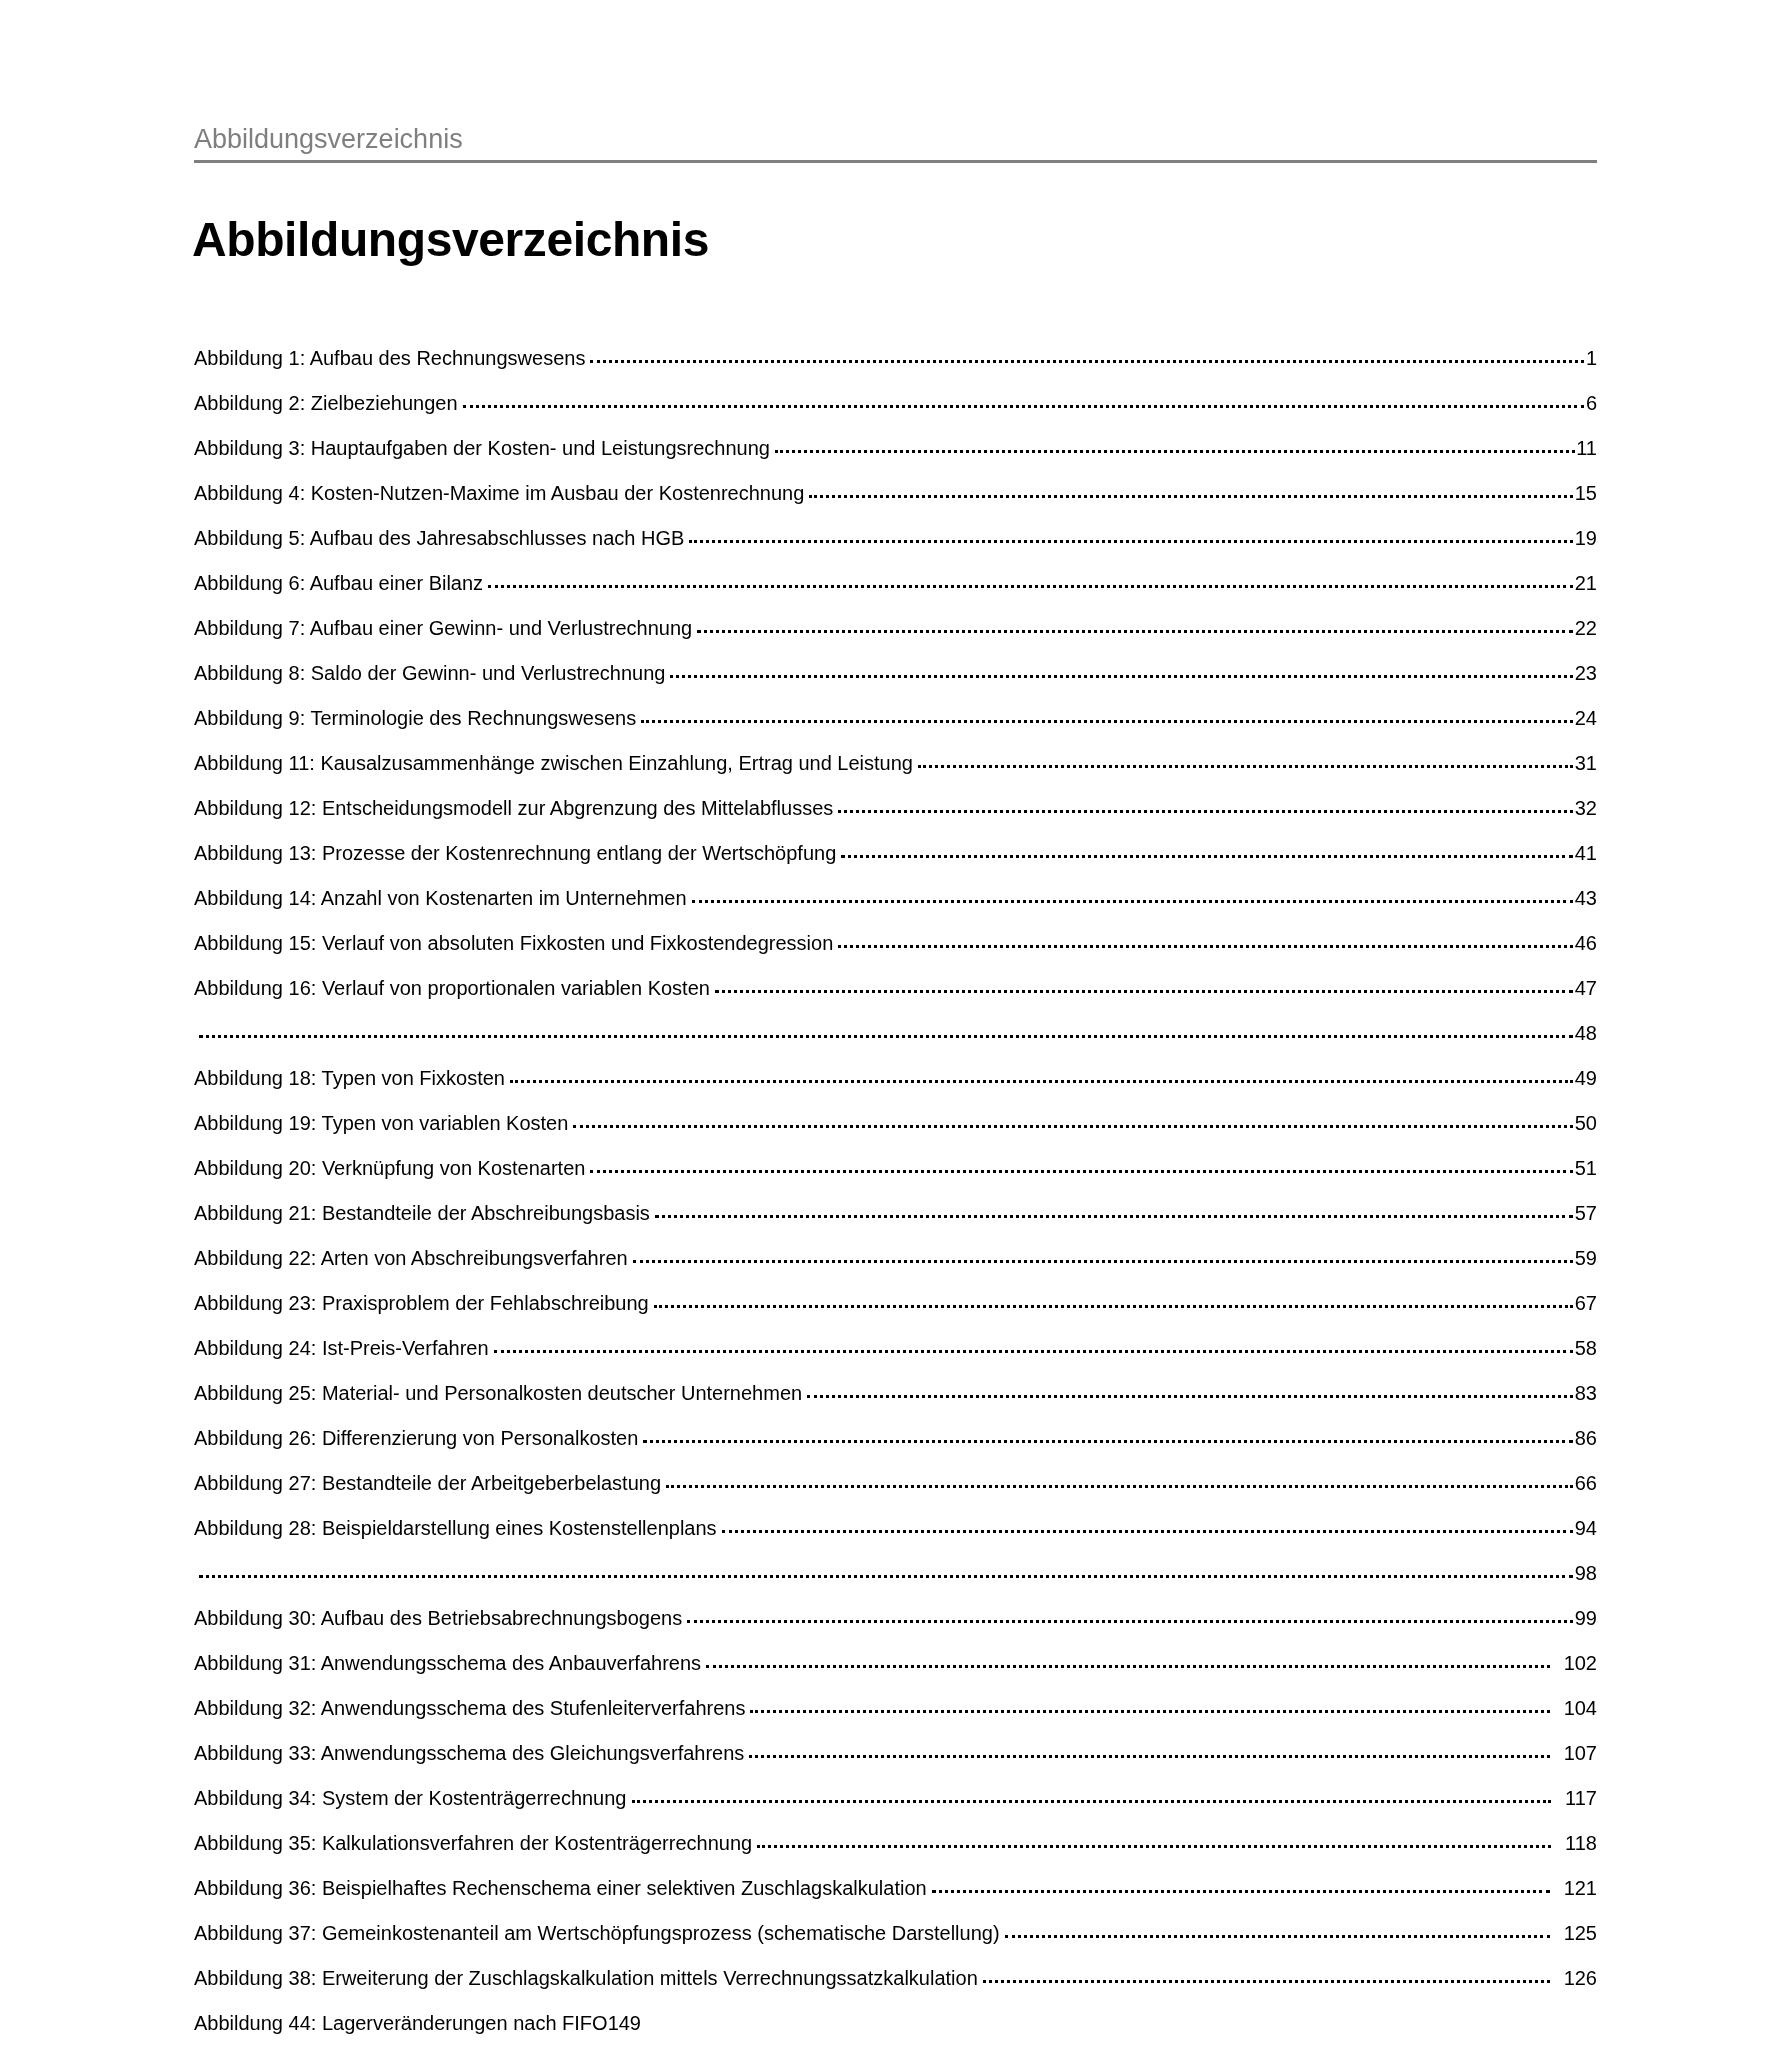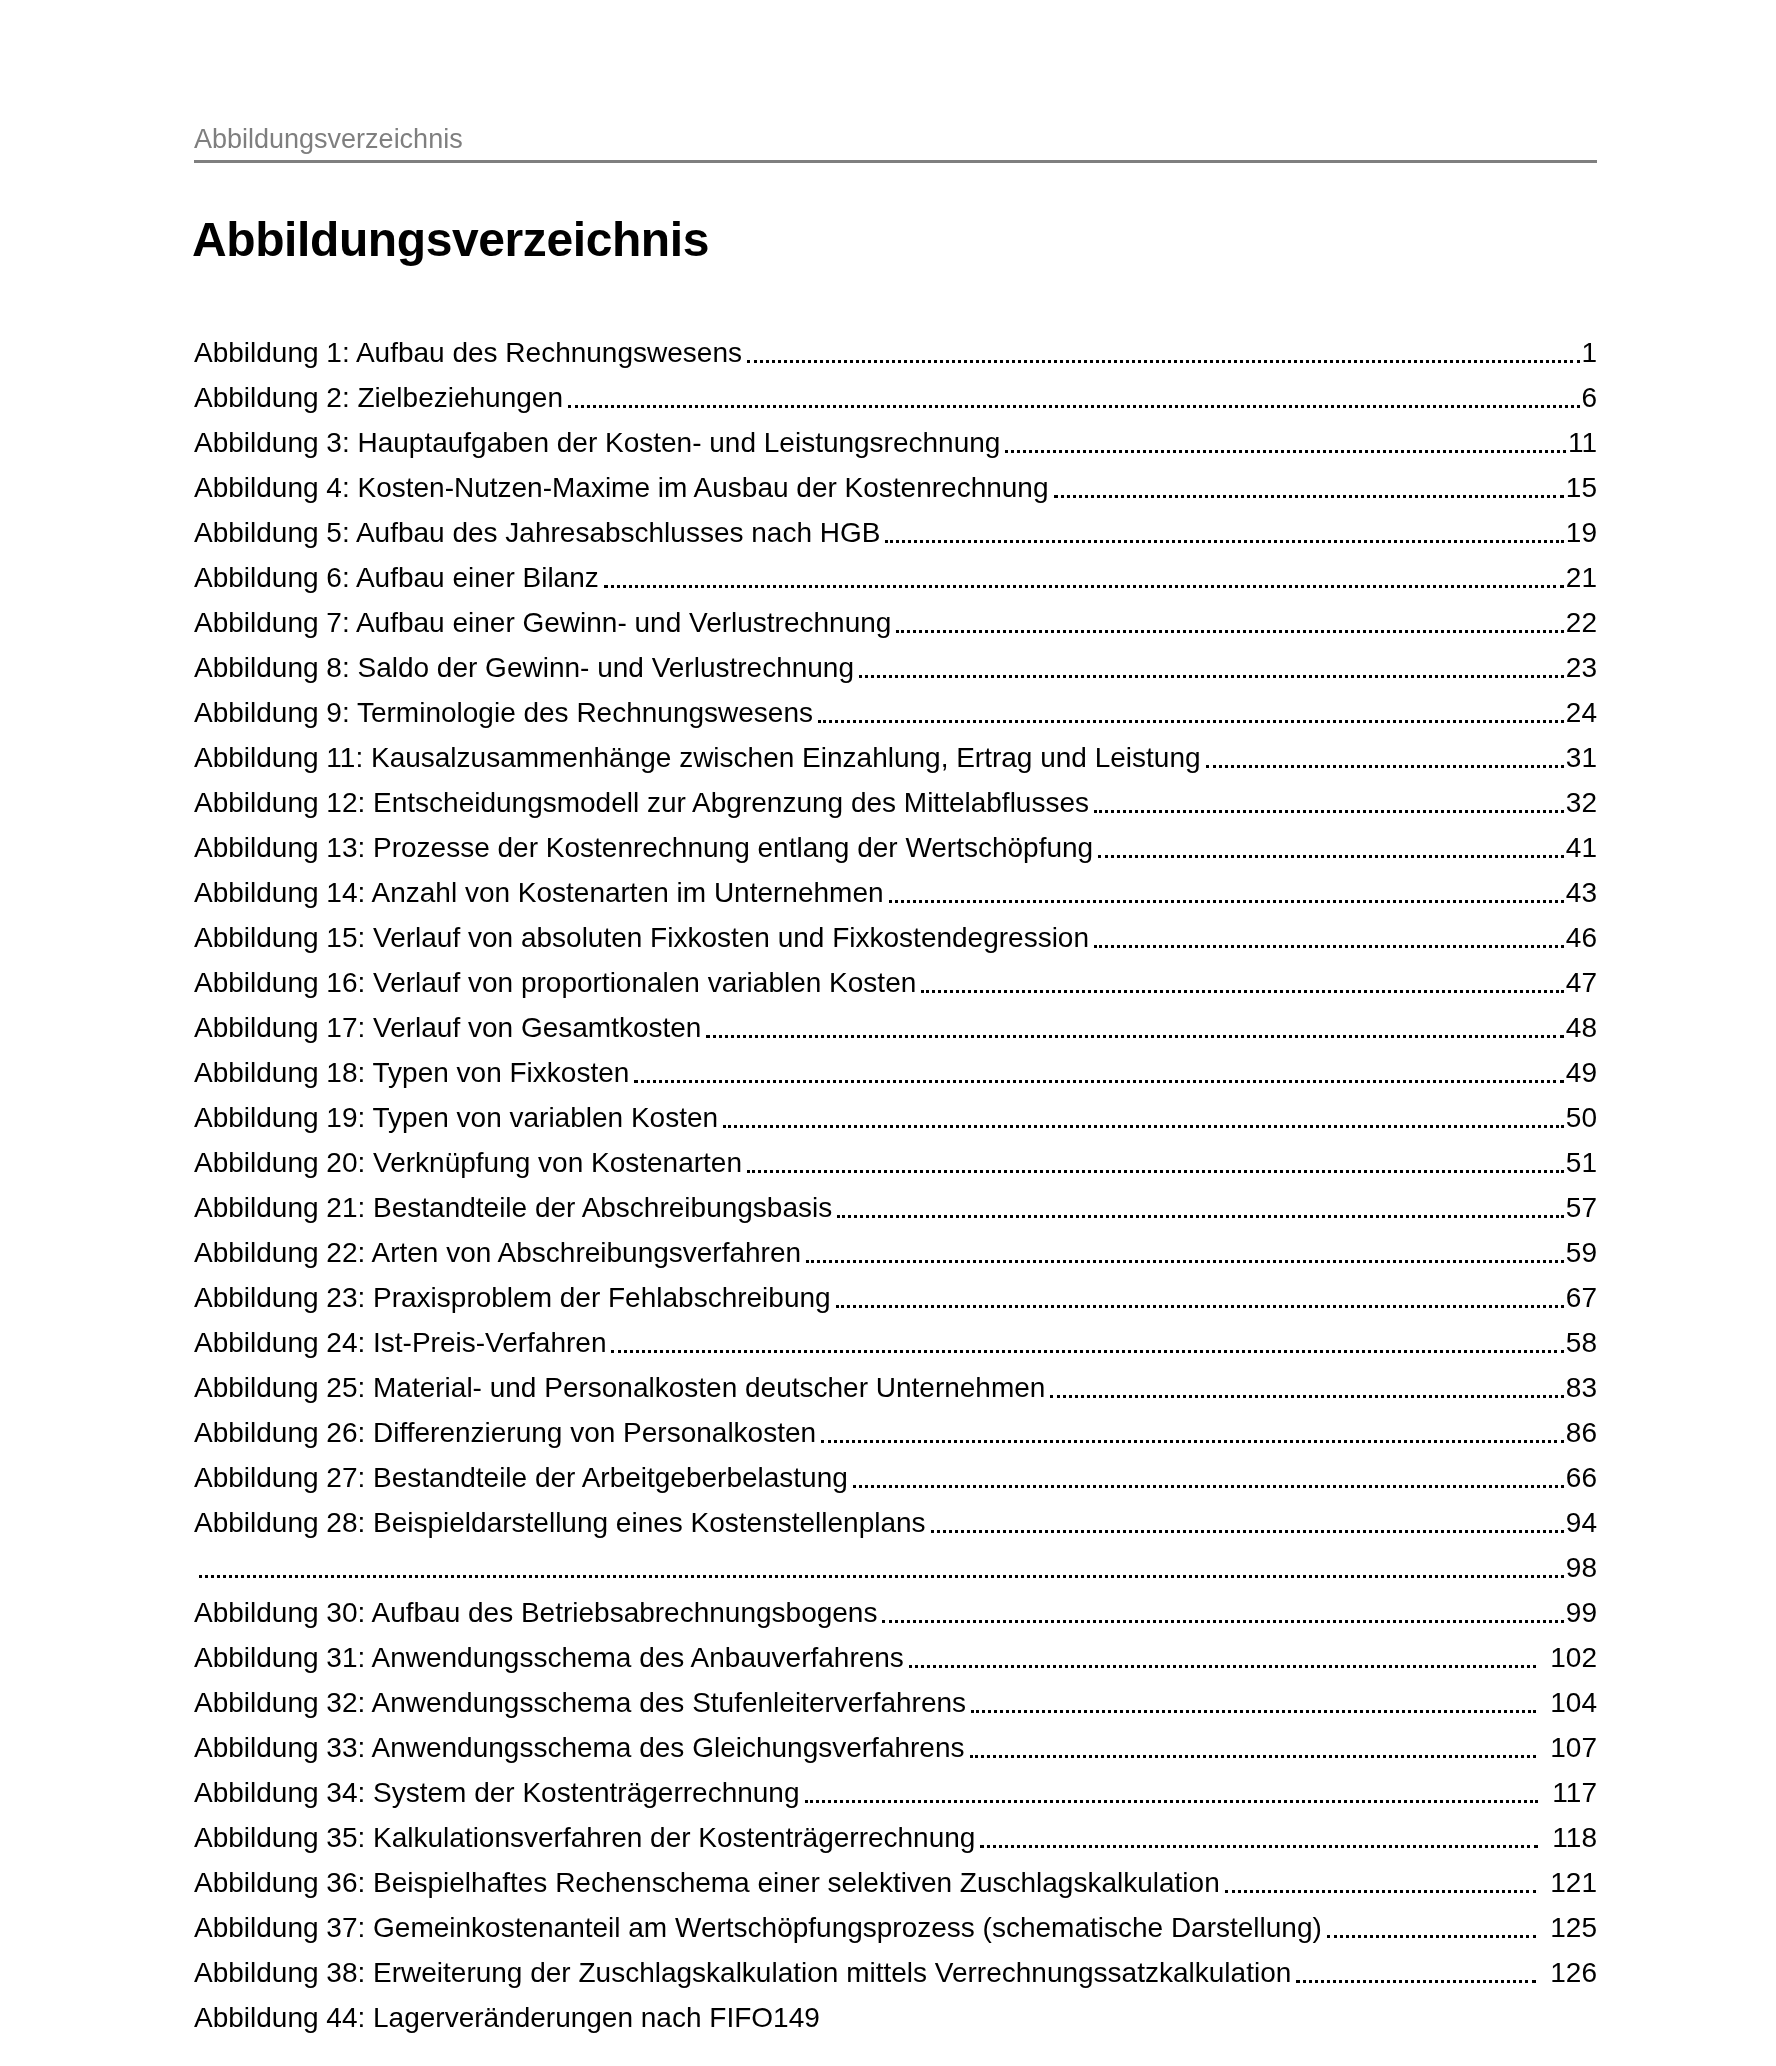--- a/index.html
+++ b/index.html
@@ -45,21 +45,21 @@
   .toc {
     position: absolute;
     left: 194px;
     top: 325px;
     width: 1403px;
   }
   .toc-row {
     display: flex;
     align-items: flex-end;
     height: 45px;
-    font-size: 28px;
+    font-size: 20px;
     line-height: 1.2;
     white-space: nowrap;
   }
   .toc-label { white-space: nowrap; }
   .toc-leader {
     flex: 1 1 auto;
     min-width: 6.6px;
     height: 0;
     border-bottom: 3.3px dotted #000000;
     margin: 0 1.7px 6.6px 5px;
@@ -149,21 +149,20 @@
       <span class="toc-label">Abbildung 15: Verlauf von absoluten Fixkosten und Fixkostendegression</span>
       <span class="toc-leader"></span>
       <span class="toc-page">46</span>
     </div>
       <div class="toc-row">
       <span class="toc-label">Abbildung 16: Verlauf von proportionalen variablen Kosten</span>
       <span class="toc-leader"></span>
       <span class="toc-page">47</span>
     </div>
       <div class="toc-row">
-      <span class="toc-label">Abbildung 17: Verlauf von Gesamtkosten</span>
       <span class="toc-leader"></span>
       <span class="toc-page">48</span>
     </div>
       <div class="toc-row">
       <span class="toc-label">Abbildung 18: Typen von Fixkosten</span>
       <span class="toc-leader"></span>
       <span class="toc-page">49</span>
     </div>
       <div class="toc-row">
       <span class="toc-label">Abbildung 19: Typen von variablen Kosten</span>

